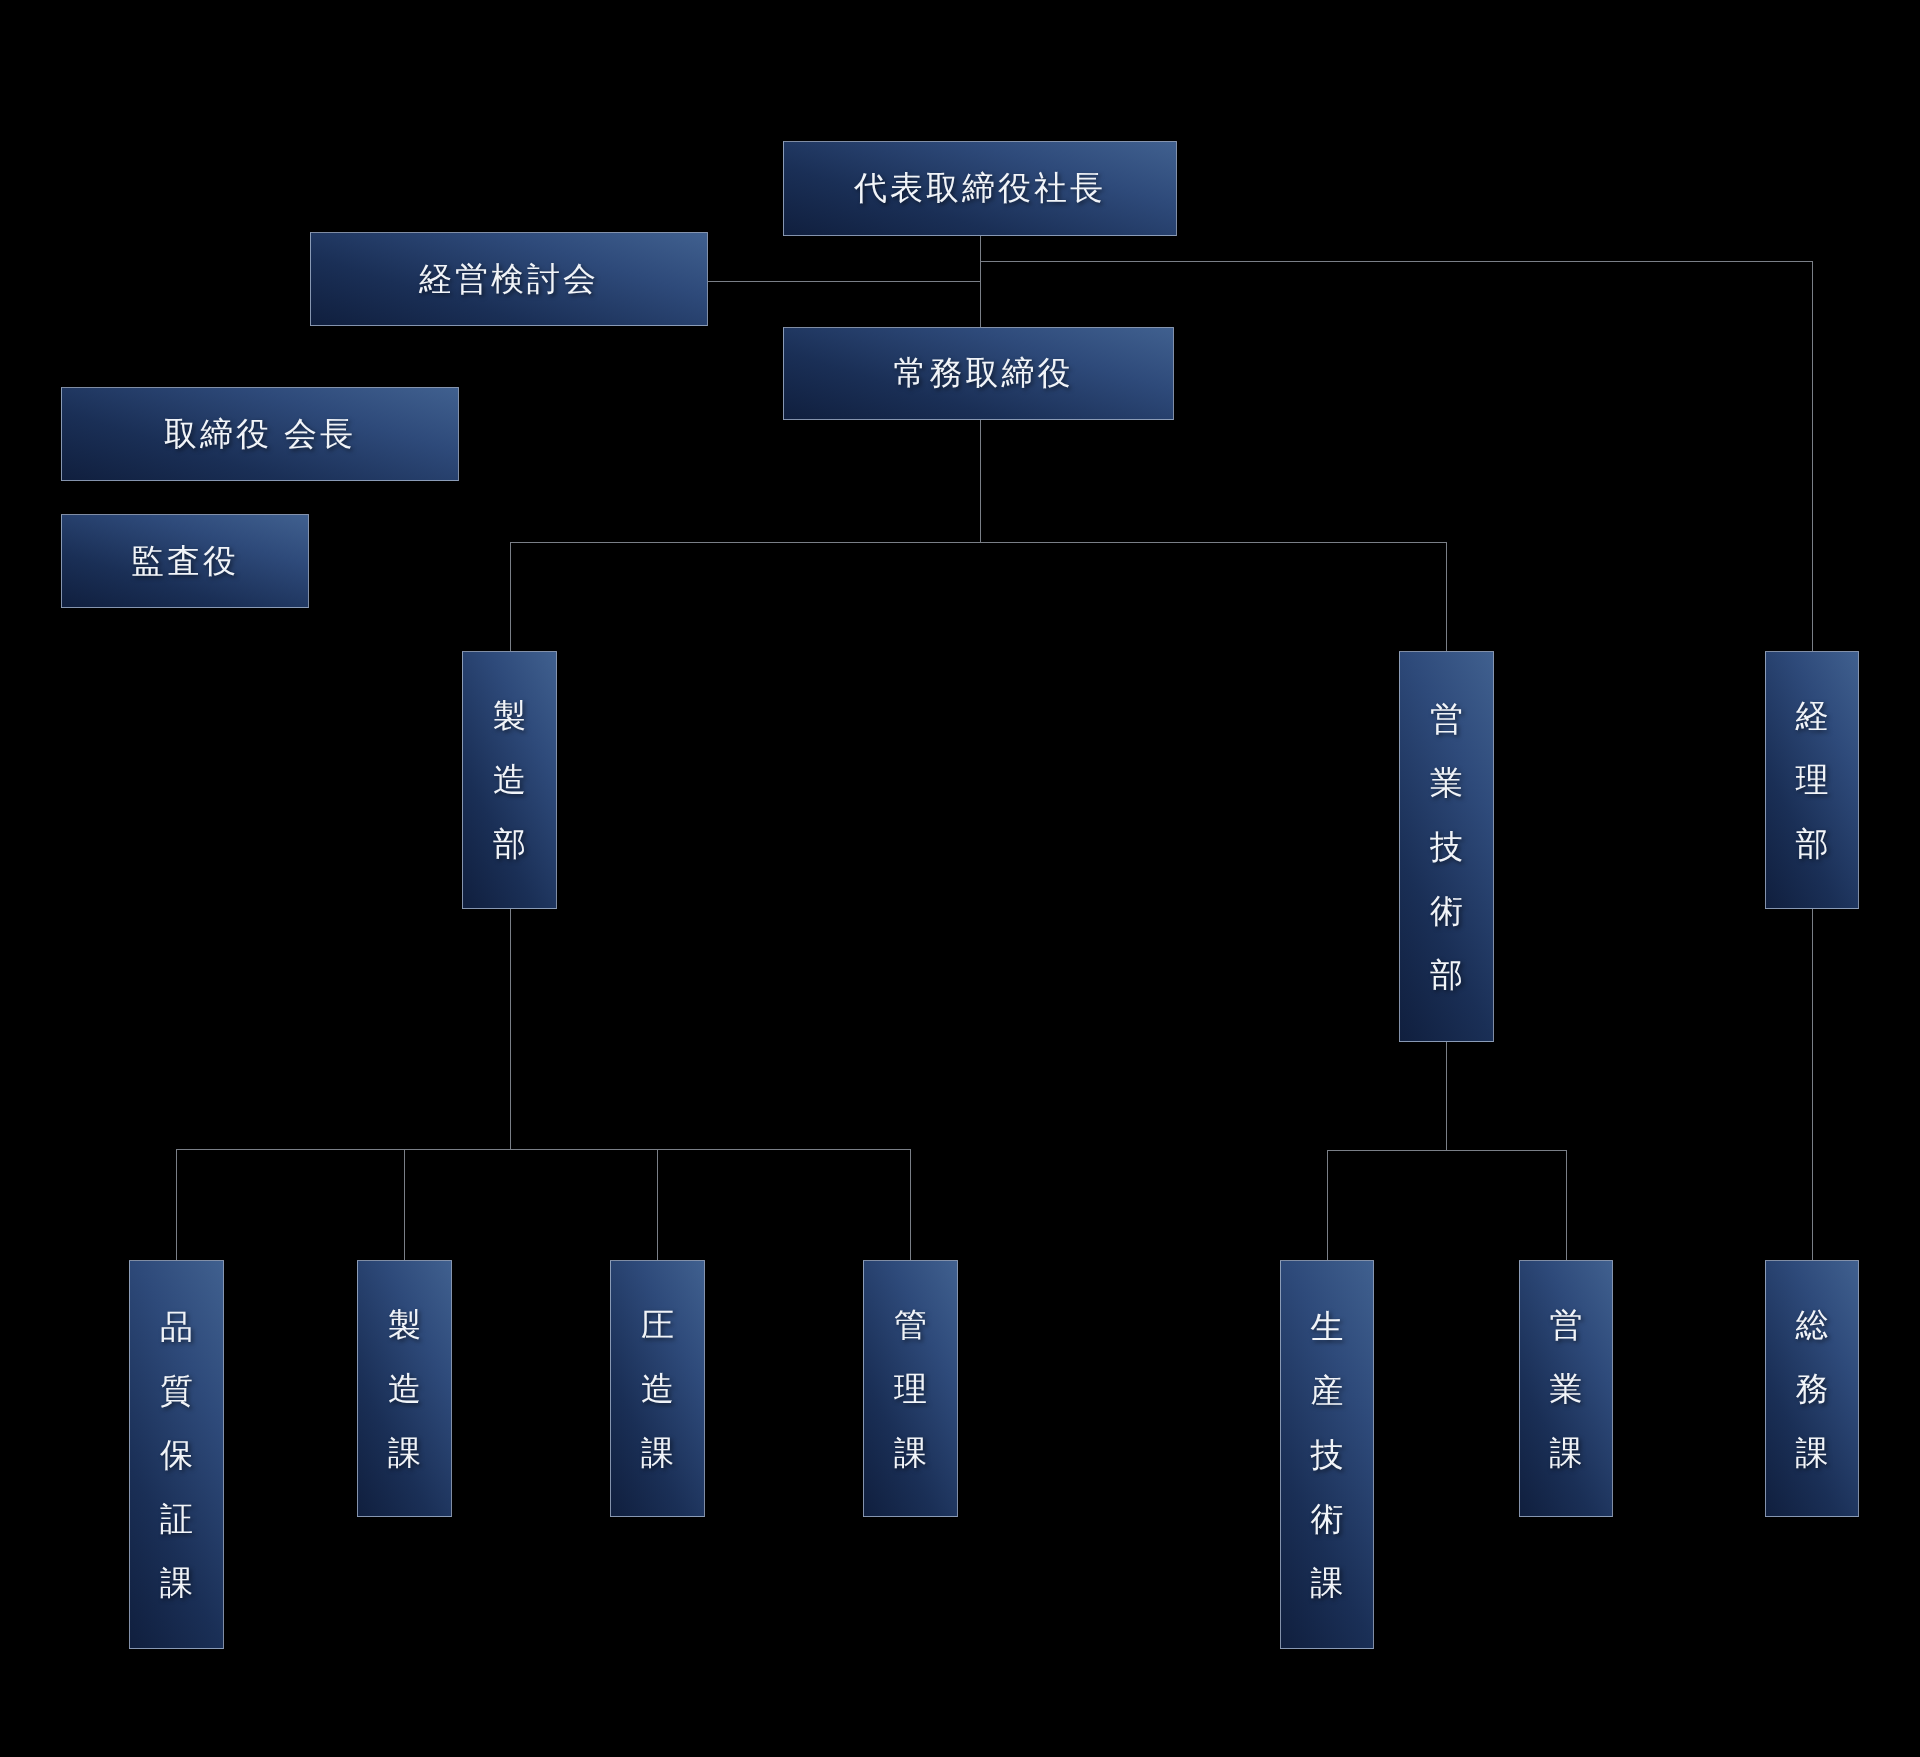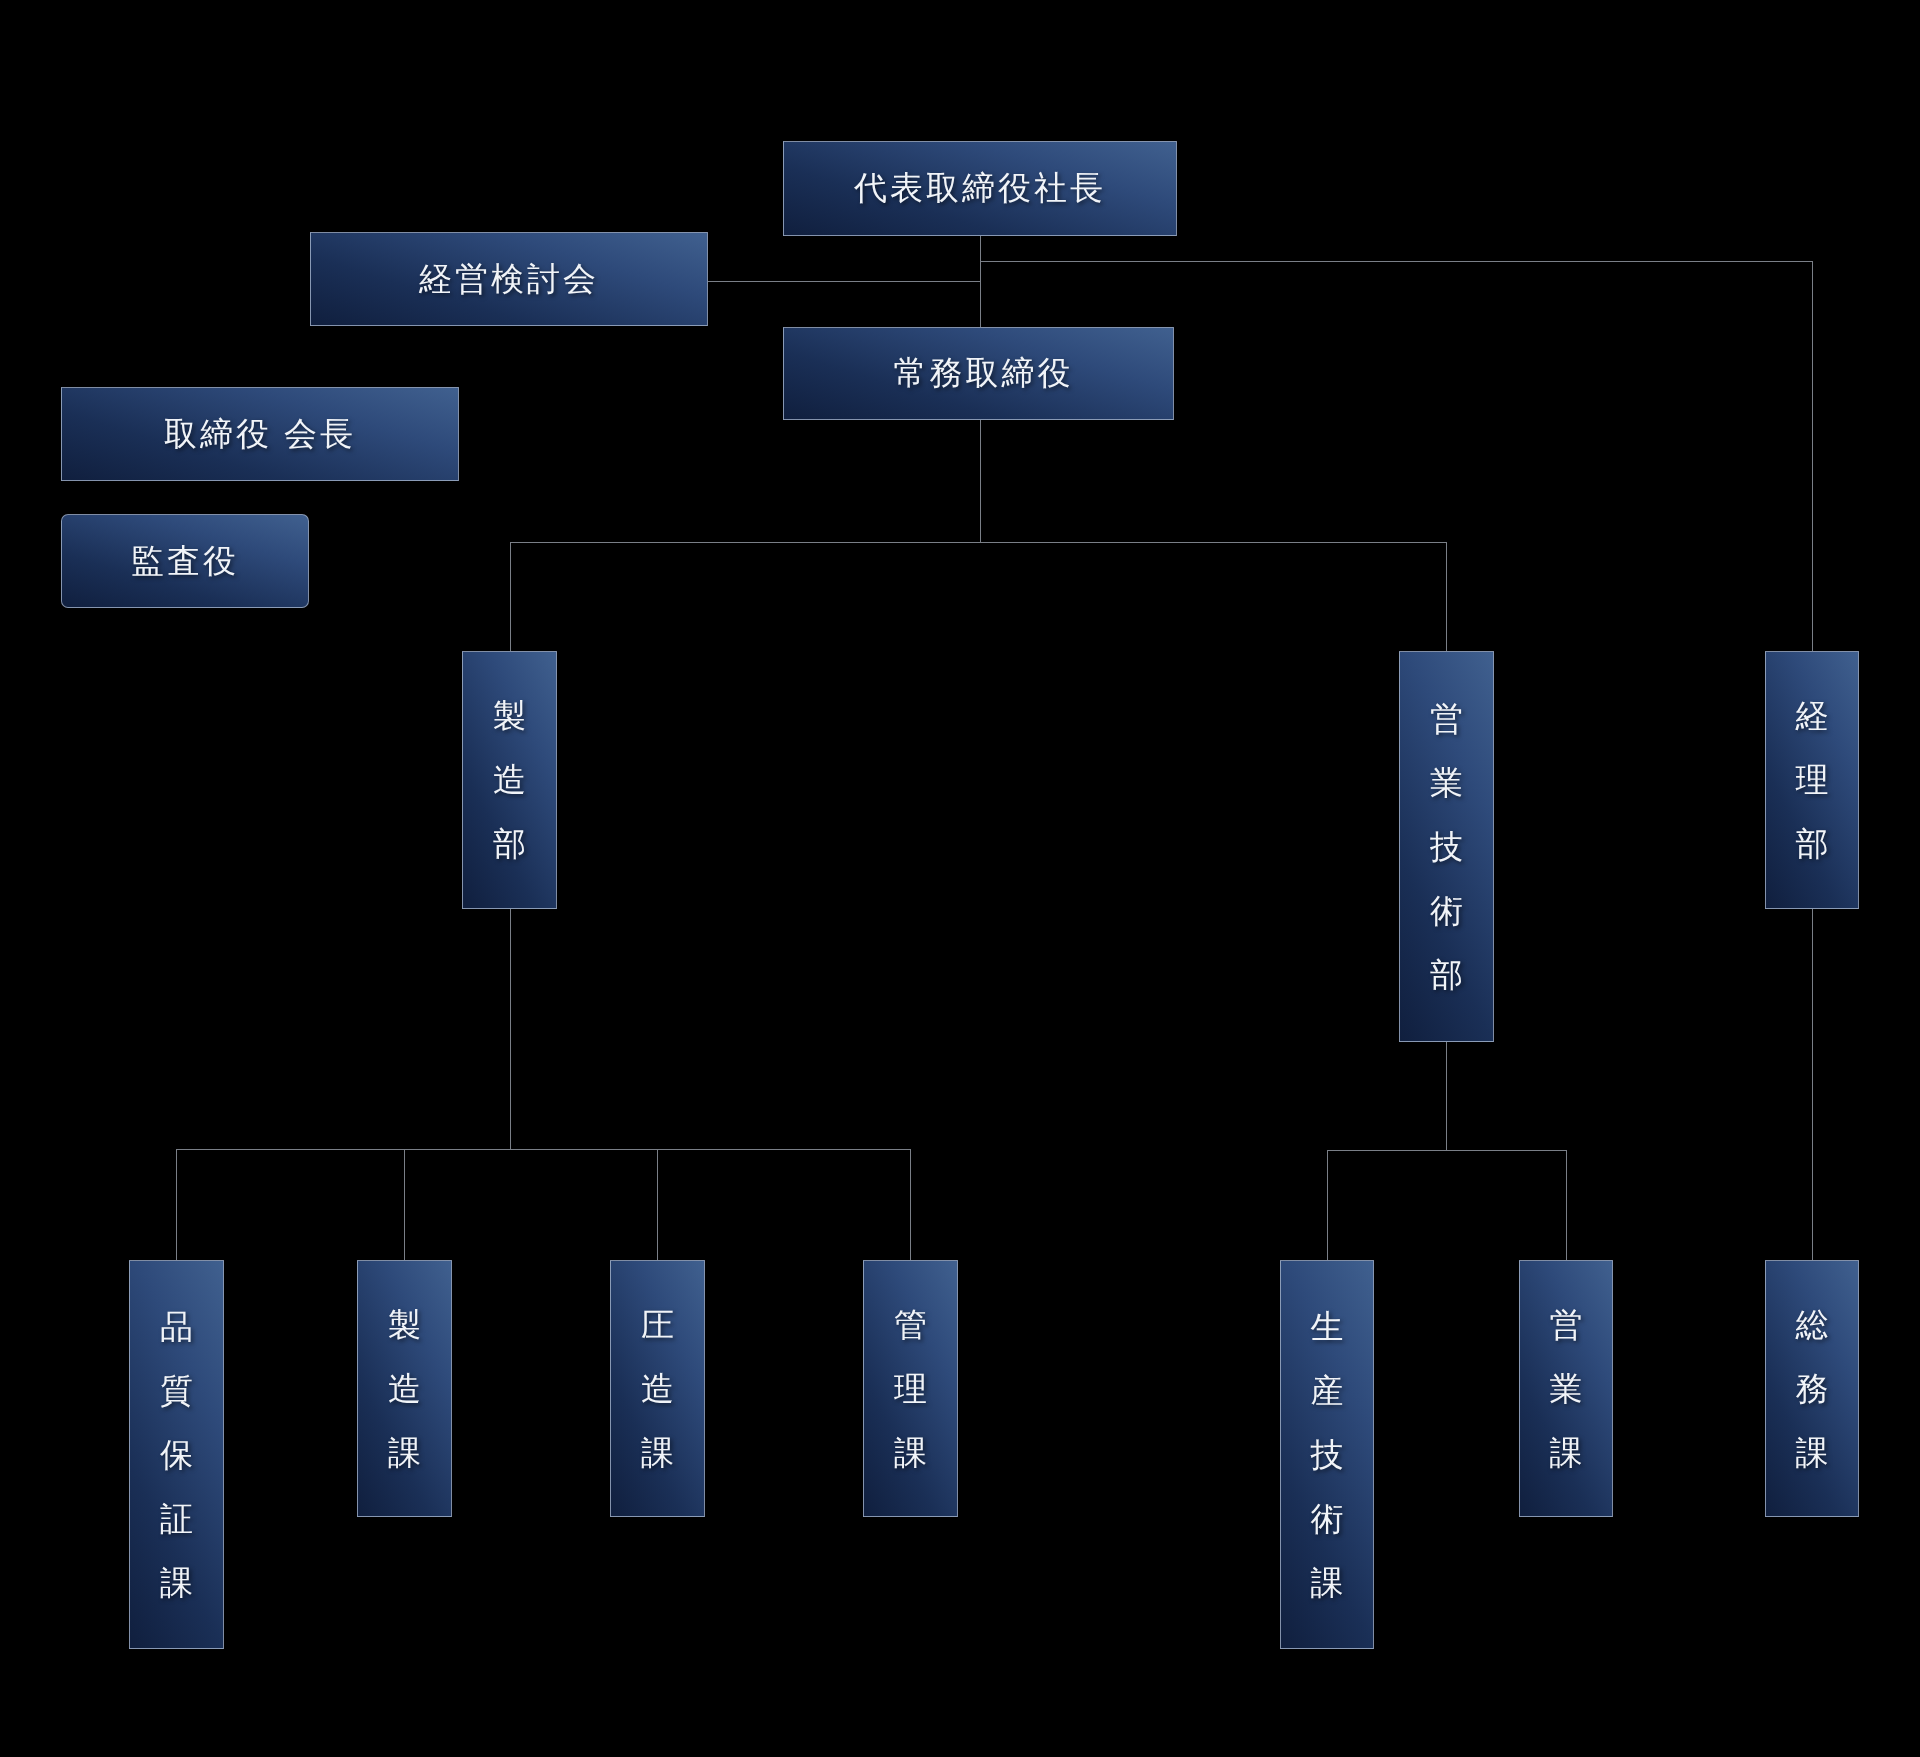--- a/index.html
+++ b/index.html
@@ -67,21 +67,21 @@
     <div class="connector" style="left: 910px; top: 1117px; width: 1px; height: 111px; background: rgb(122, 127, 135);"></div>
     <div class="connector" style="left: 1446px; top: 1010px; width: 1px; height: 108px; background: rgb(122, 127, 135);"></div>
     <div class="connector" style="left: 1327px; top: 1118px; width: 240px; height: 1px; background: rgb(122, 127, 135);"></div>
     <div class="connector" style="left: 1327px; top: 1118px; width: 1px; height: 110px; background: rgb(122, 127, 135);"></div>
     <div class="connector" style="left: 1566px; top: 1118px; width: 1px; height: 110px; background: rgb(122, 127, 135);"></div>
     <div class="connector" style="left: 1812px; top: 877px; width: 1px; height: 351px; background: rgb(122, 127, 135);"></div>
     <div class="node h" style="left: 783px; top: 109px; width: 394px; height: 95px;">代表取締役社長</div>
     <div class="node h" style="left: 310px; top: 200px; width: 398px; height: 94px;">経営検討会</div>
     <div class="node h" style="left: 783px; top: 295px; width: 391px; height: 93px; padding-left: 10px;">常務取締役</div>
     <div class="node h" style="left: 61px; top: 355px; width: 398px; height: 94px;">取締役 会長</div>
-    <div class="node h" style="left: 61px; top: 482px; width: 248px; height: 94px; border-radius: 7px;">監査役</div>
+    <div class="node h" style="left: 61px; top: 482px; width: 248px; height: 94px;">監査役</div>
     <div class="node v" style="left: 462px; top: 619px; width: 95px; height: 258px;">製
 造
 部</div>
     <div class="node v" style="left: 1399px; top: 619px; width: 95px; height: 391px;">営
 業
 技
 術
 部</div>
     <div class="node v" style="left: 1765px; top: 619px; width: 94px; height: 258px;">経
 理

